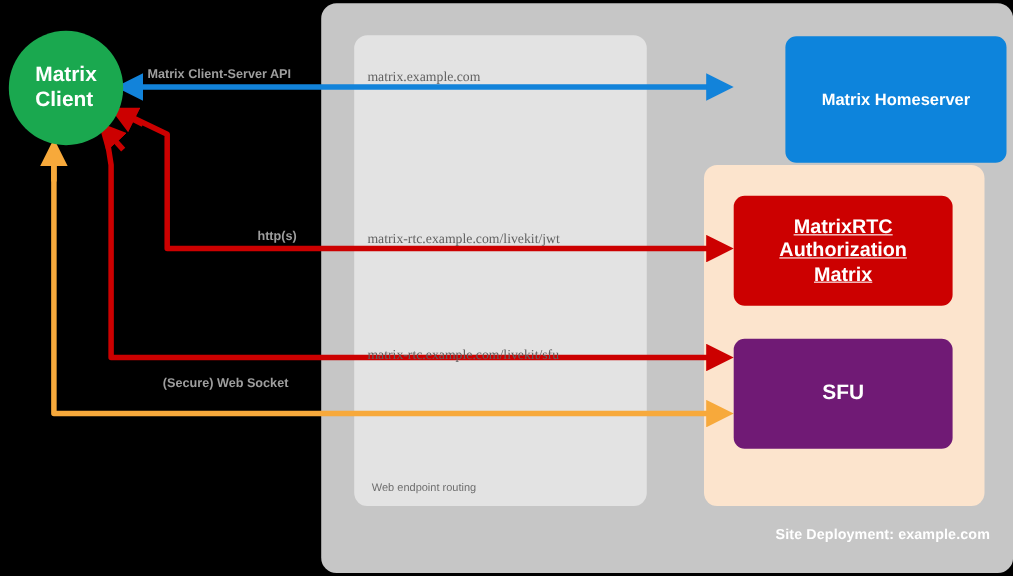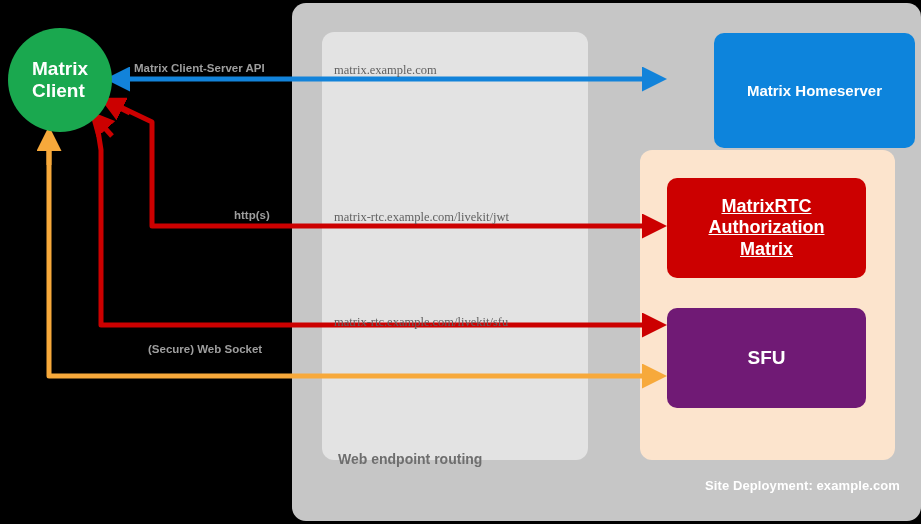--- a/index.html
+++ b/index.html
@@ -45,23 +45,22 @@
     width: 266px;
     height: 428px;
     background: #e3e3e3;
     border-radius: 12px;
   }
   .panel-routing-label {
     position: absolute;
     left: 338px;
     top: 438px;
     color: #6e6e6e;
-    font-size: 14px;
-    font-weight: bold;
-    margin-top: 13px;
+    font-size: 10px;
+    font-weight: normal;
   }
   .panel-backend {
     position: absolute;
     left: 640px;
     top: 150px;
     width: 255px;
     height: 310px;
     background: #fce4cd;
     border-radius: 12px;
   }

